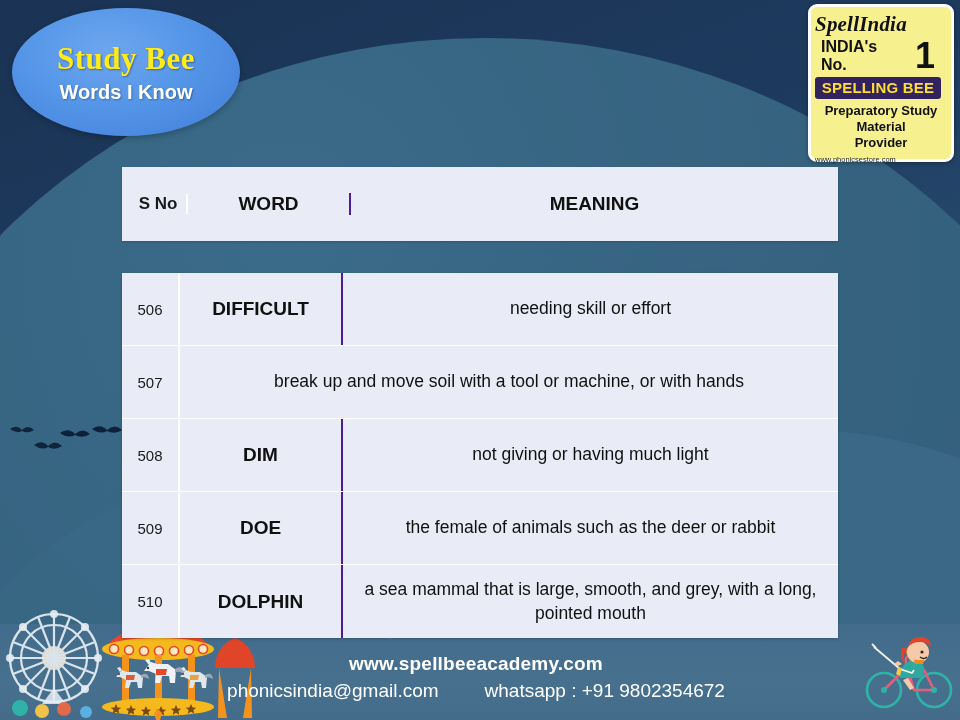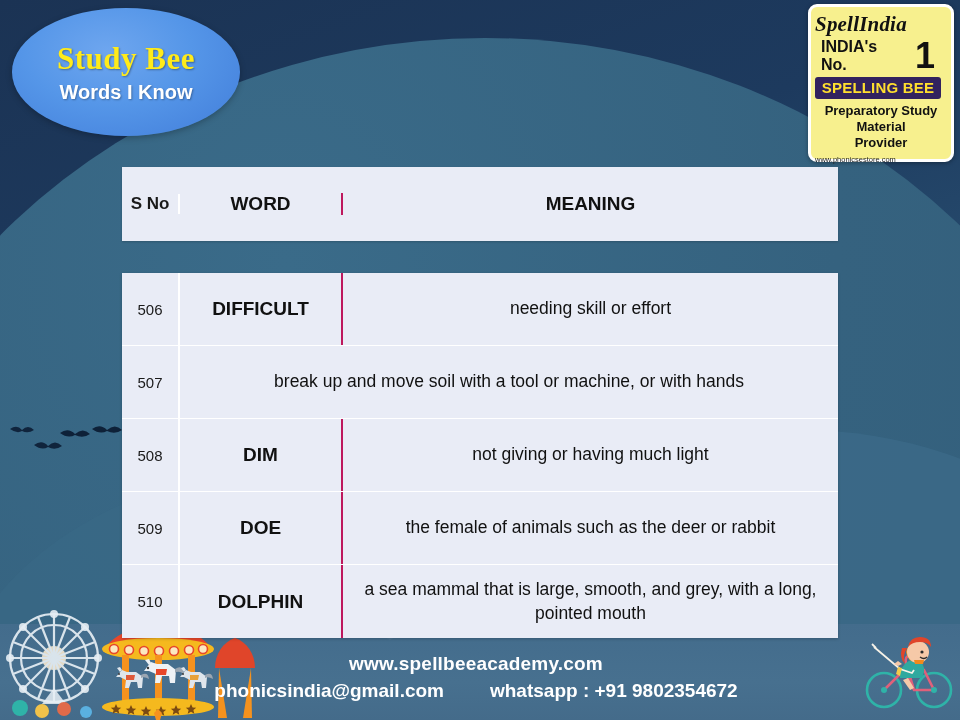--- a/index.html
+++ b/index.html
@@ -90,33 +90,33 @@
   }
   .tbody {
     margin-top:32px; background:#e9ecf6;
     box-shadow:0 1px 3px rgba(0,0,0,.2);
   }
   .trow { display:flex; min-height:73px; align-items:stretch; border-bottom:1px solid #ffffff; }
   .trow:last-child { border-bottom:none; }
   .c-no    { width:58px; flex:none; display:flex; align-items:center; justify-content:center;
              border-right:2px solid #ffffff; font-size:15px; color:#1a1a1a; }
   .c-word  { width:163px; flex:none; display:flex; align-items:center; justify-content:center;
-             border-right:2px solid #be185d; font-size:19px; font-weight:bold; color:#111; }
+             border-right:2px solid #4c1d95; font-size:19px; font-weight:bold; color:#111; }
   .c-mean  { flex:1; display:flex; align-items:center; justify-content:center; text-align:center;
              font-size:17.5px; color:#111; padding:6px 20px; line-height:1.32; }
-  .thead .c-no   { font-size:17px; font-weight:bold; border-right:2px solid #ffffff; }
+  .thead .c-no   { font-size:17px; font-weight:bold; border-right:2px solid #ffffff;margin-left:8px; }
   .thead .c-word { font-size:19px; font-weight:bold; }
   .thead .c-mean { font-size:19px; font-weight:bold; }
   
   .footer-text {
     position:absolute; left:0; right:8px; bottom:18px;
     text-align:center; color:#ffffff;
   }
   .f-site { font-size:19px; font-weight:bold; letter-spacing:.2px; }
-  .f-line2 { margin-top:5px; font-size:19px; font-weight:bold; display:flex;
+  .f-line2 { margin-top:5px; font-size:19px; font-weight:normal; display:flex;
              justify-content:center; gap:46px; }
   
   .birds { position:absolute; left:8px; top:415px; width:120px; height:50px; }
 </style>
 </head>
 <body>
 
 <div id="slide">
 
   <div class="bg-layer">

